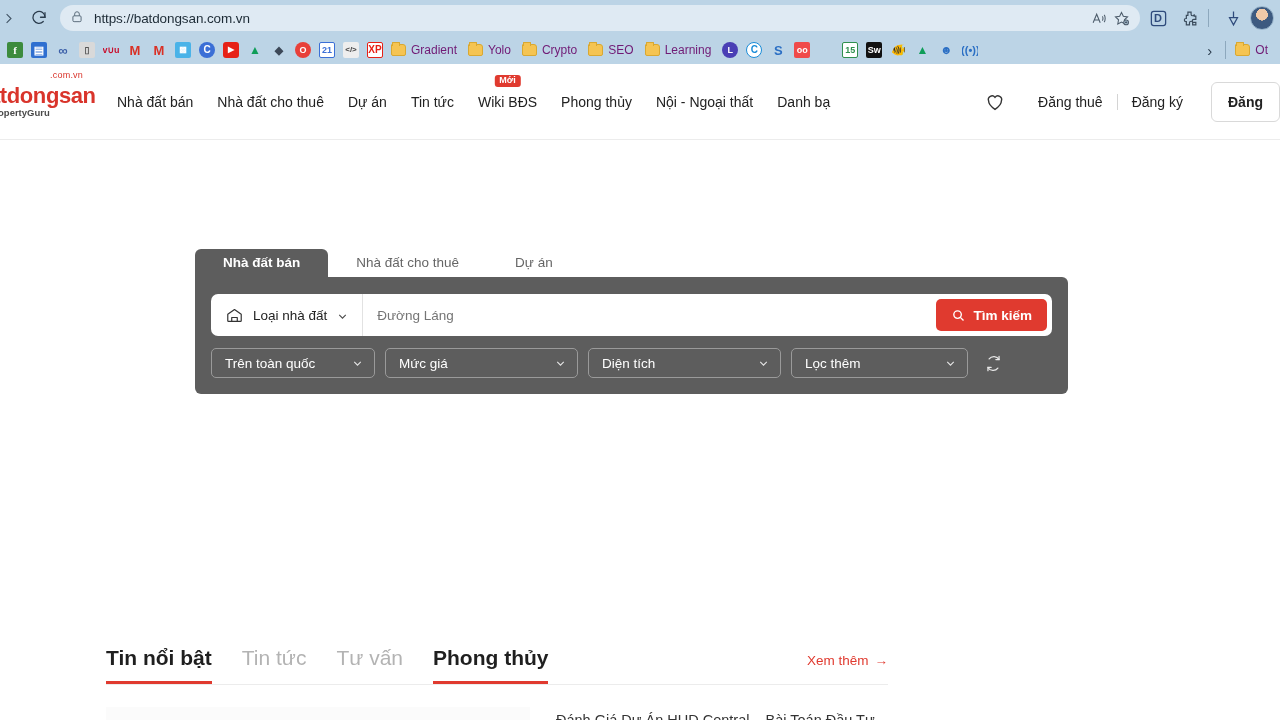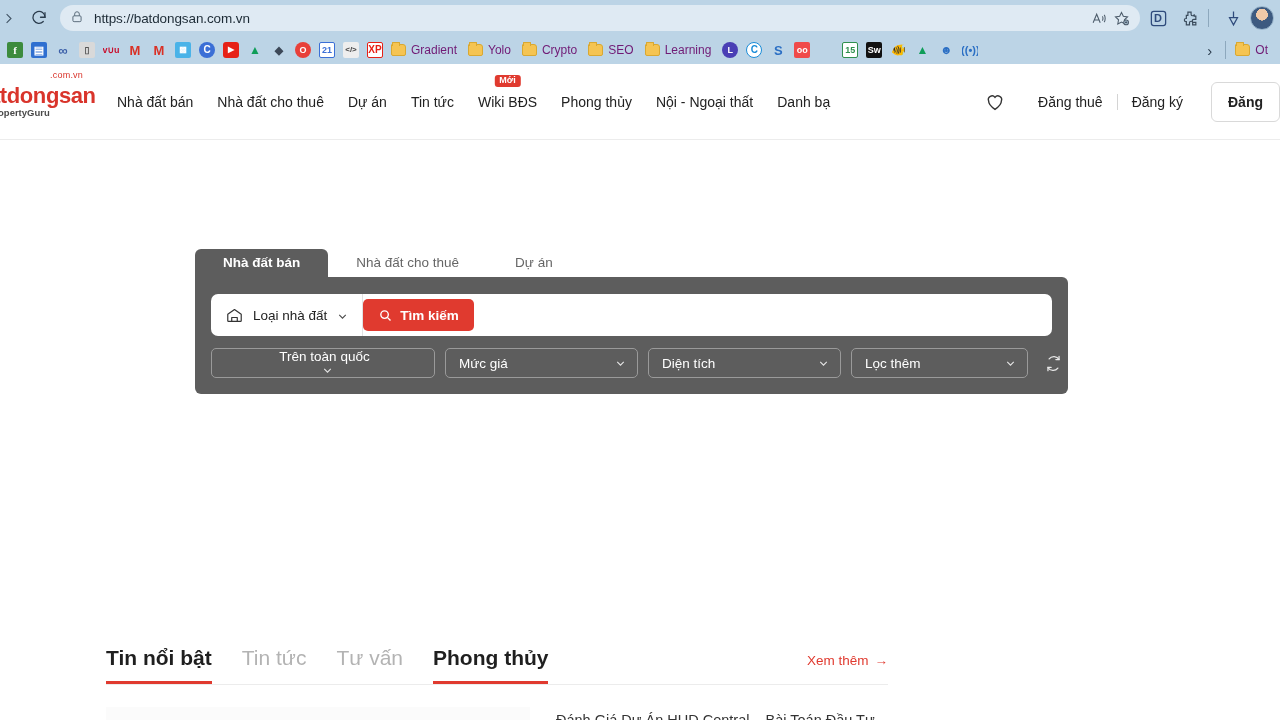--- a/index.html
+++ b/index.html
@@ -223,21 +223,21 @@
     border: 1px solid #9a9a9a;
     border-radius: 5px;
     display:flex; align-items:center;
     padding: 0 10px 0 13px;
     font-size: 13.5px; color:#fff;
     margin-right: 10px;
     flex: 0 0 auto;
   }
   .filter .f-label { flex:1 1 auto; white-space:nowrap; }
   .filter .caret { color:#e6e6e6; margin-left: 6px;}
-  #f-0 { width: 224px; flex-direction: column; }
+  #f-0 { width: 164px; }
   #f-1 { width: 193px; }
   #f-2 { width: 193px; }
   #f-3 { width: 177px; }
   #reset-icon { width:19px;height:19px;color:#e8e8e8; margin-left: 6px;}
 
   
   #news { position:absolute; left:106px; top:582px; width: 782px;}
   #news-tabs { display:flex; align-items:flex-end; position:relative;}
   .n-tab {
     font-size: 21px;
@@ -510,20 +510,21 @@
               <path d="M8.5 19.5v-5h7v5"></path>
             </svg>
           </span>
           <span id="type-label">Loại nhà đất</span>
           <span class="caret">
             <svg viewBox="0 0 24 24" width="13" height="13" fill="none" stroke="currentColor" stroke-width="2">
                 <path d="M6 9l6 6 6-6"></path>
               </svg>
           </span>
         </div>
+        <input id="keyword-input" placeholder="Đường Láng" style="">
         <button id="search-btn">
           <span id="search-btn-ico">
             <svg viewBox="0 0 24 24" width="15" height="15" fill="none" stroke="currentColor" stroke-width="2.2">
               <circle cx="10.5" cy="10.5" r="6"></circle>
                 <path d="M15 15l5 5"></path>
             </svg>
           </span>
           <span>Tìm kiếm</span>
         </button>
       </div>

